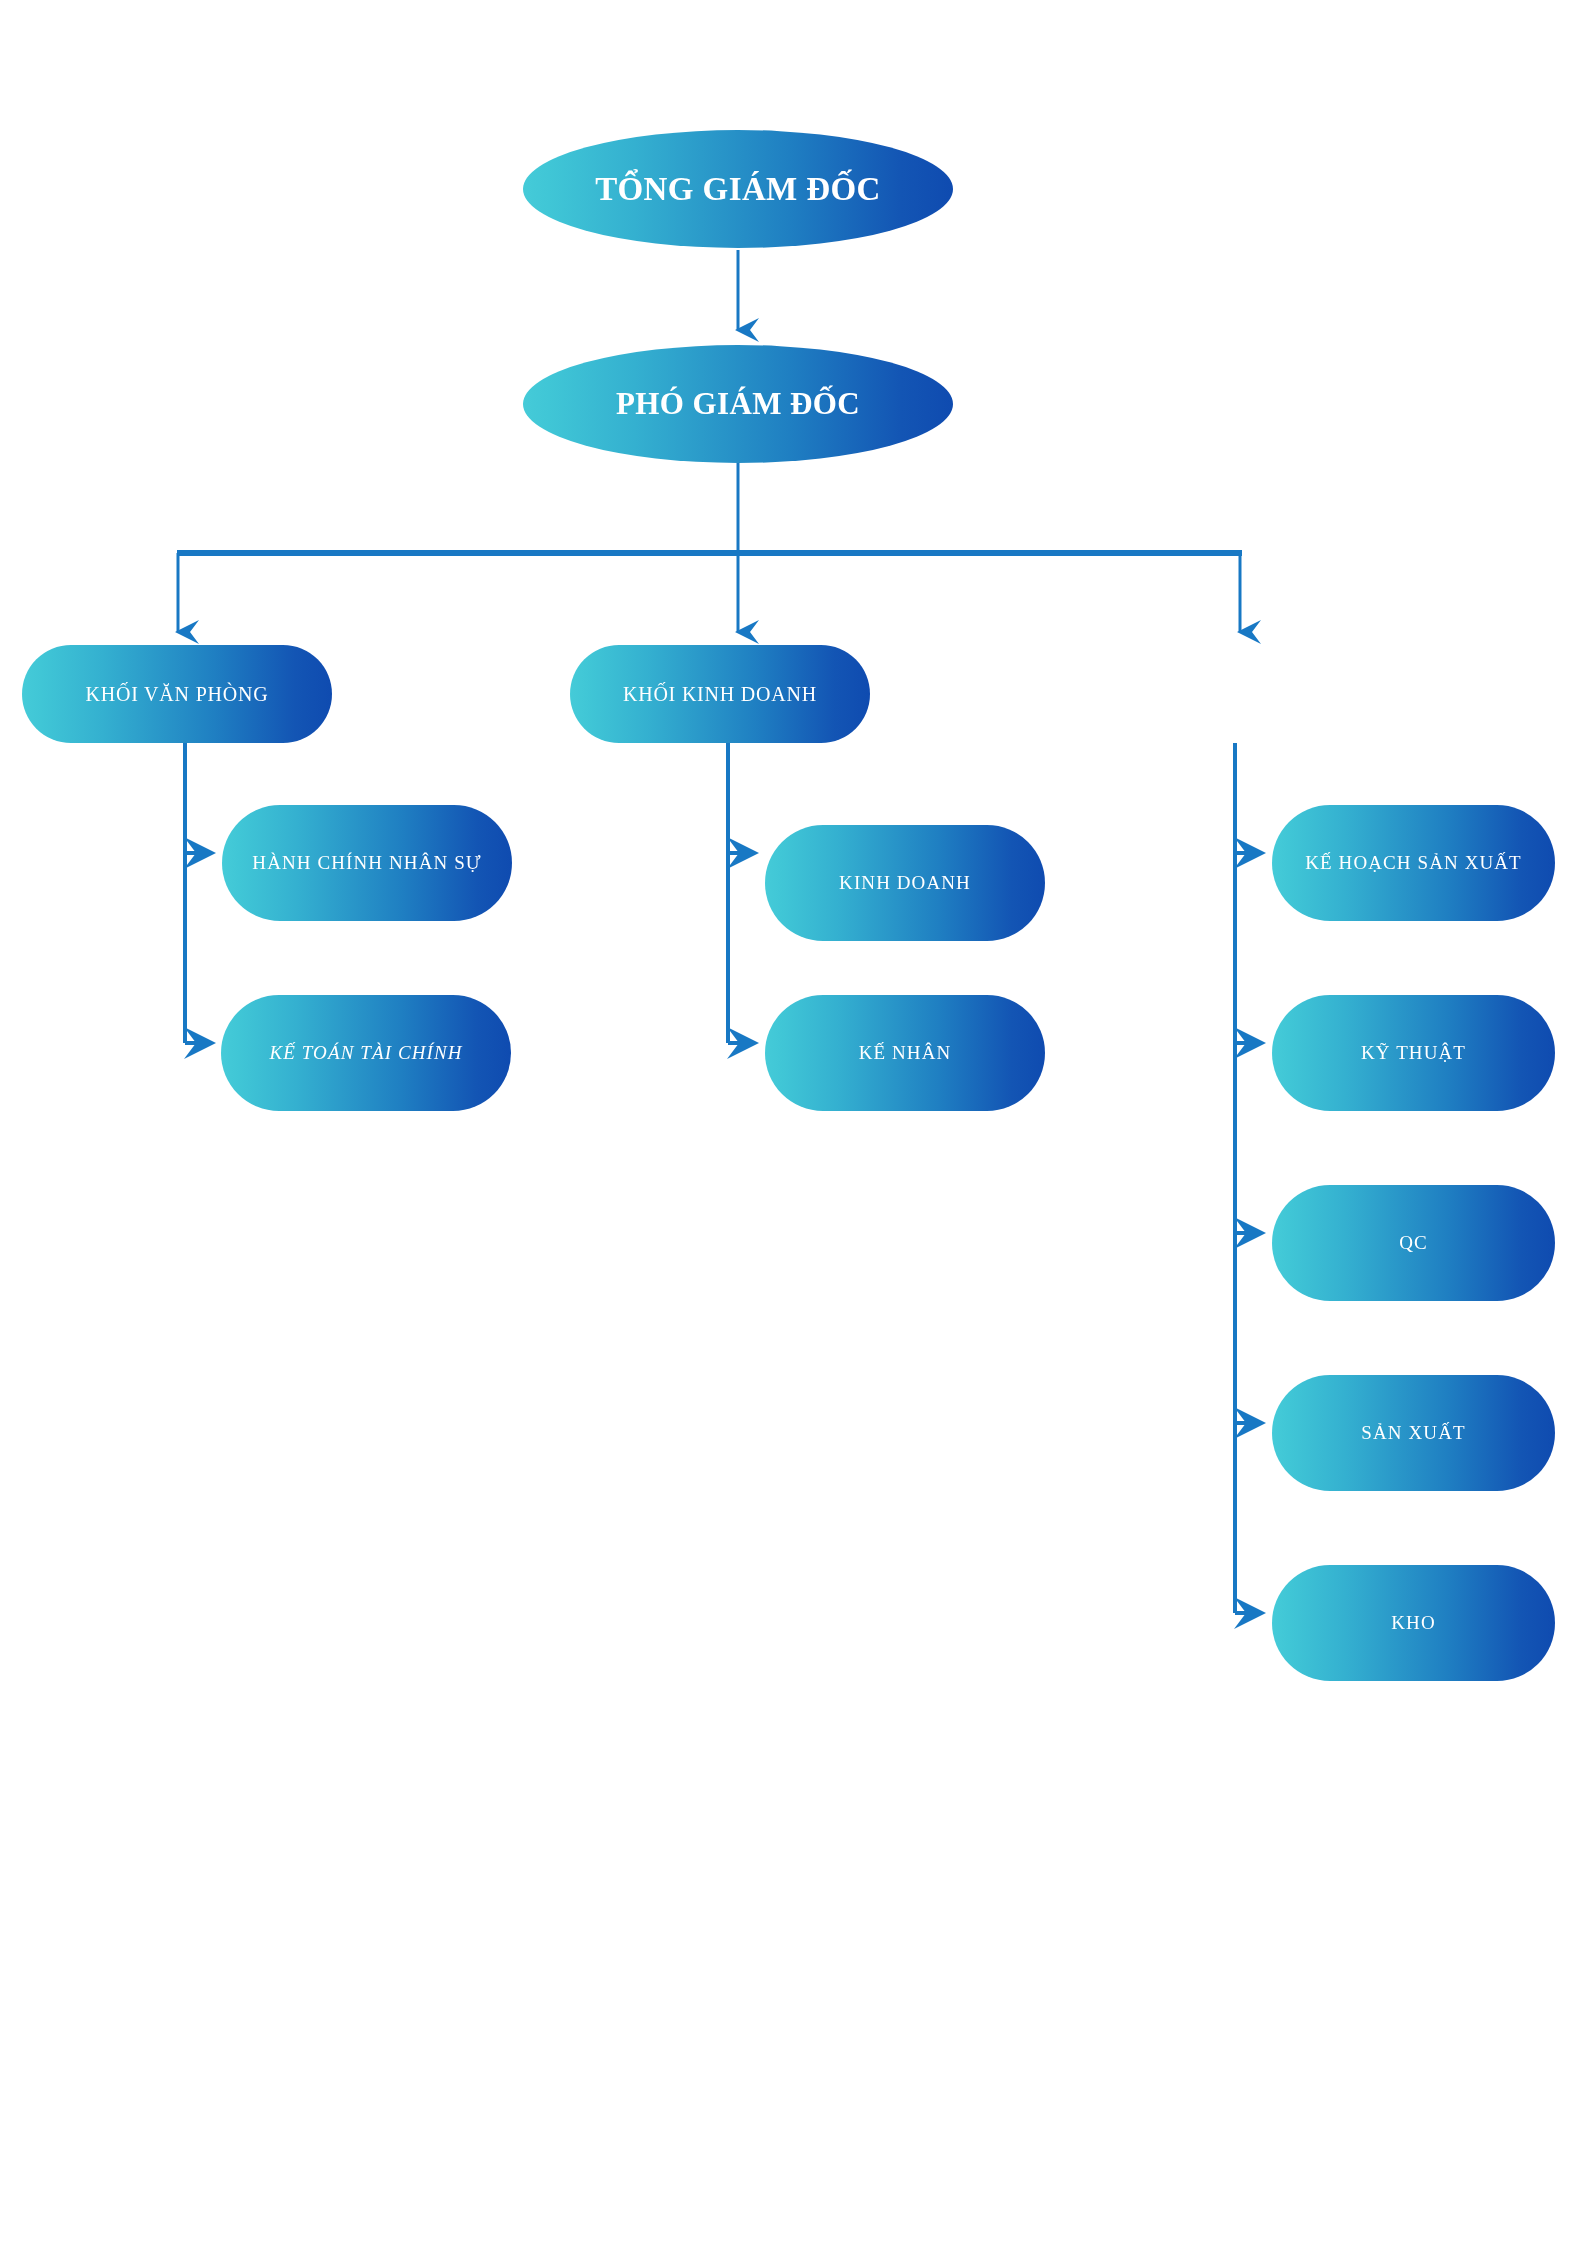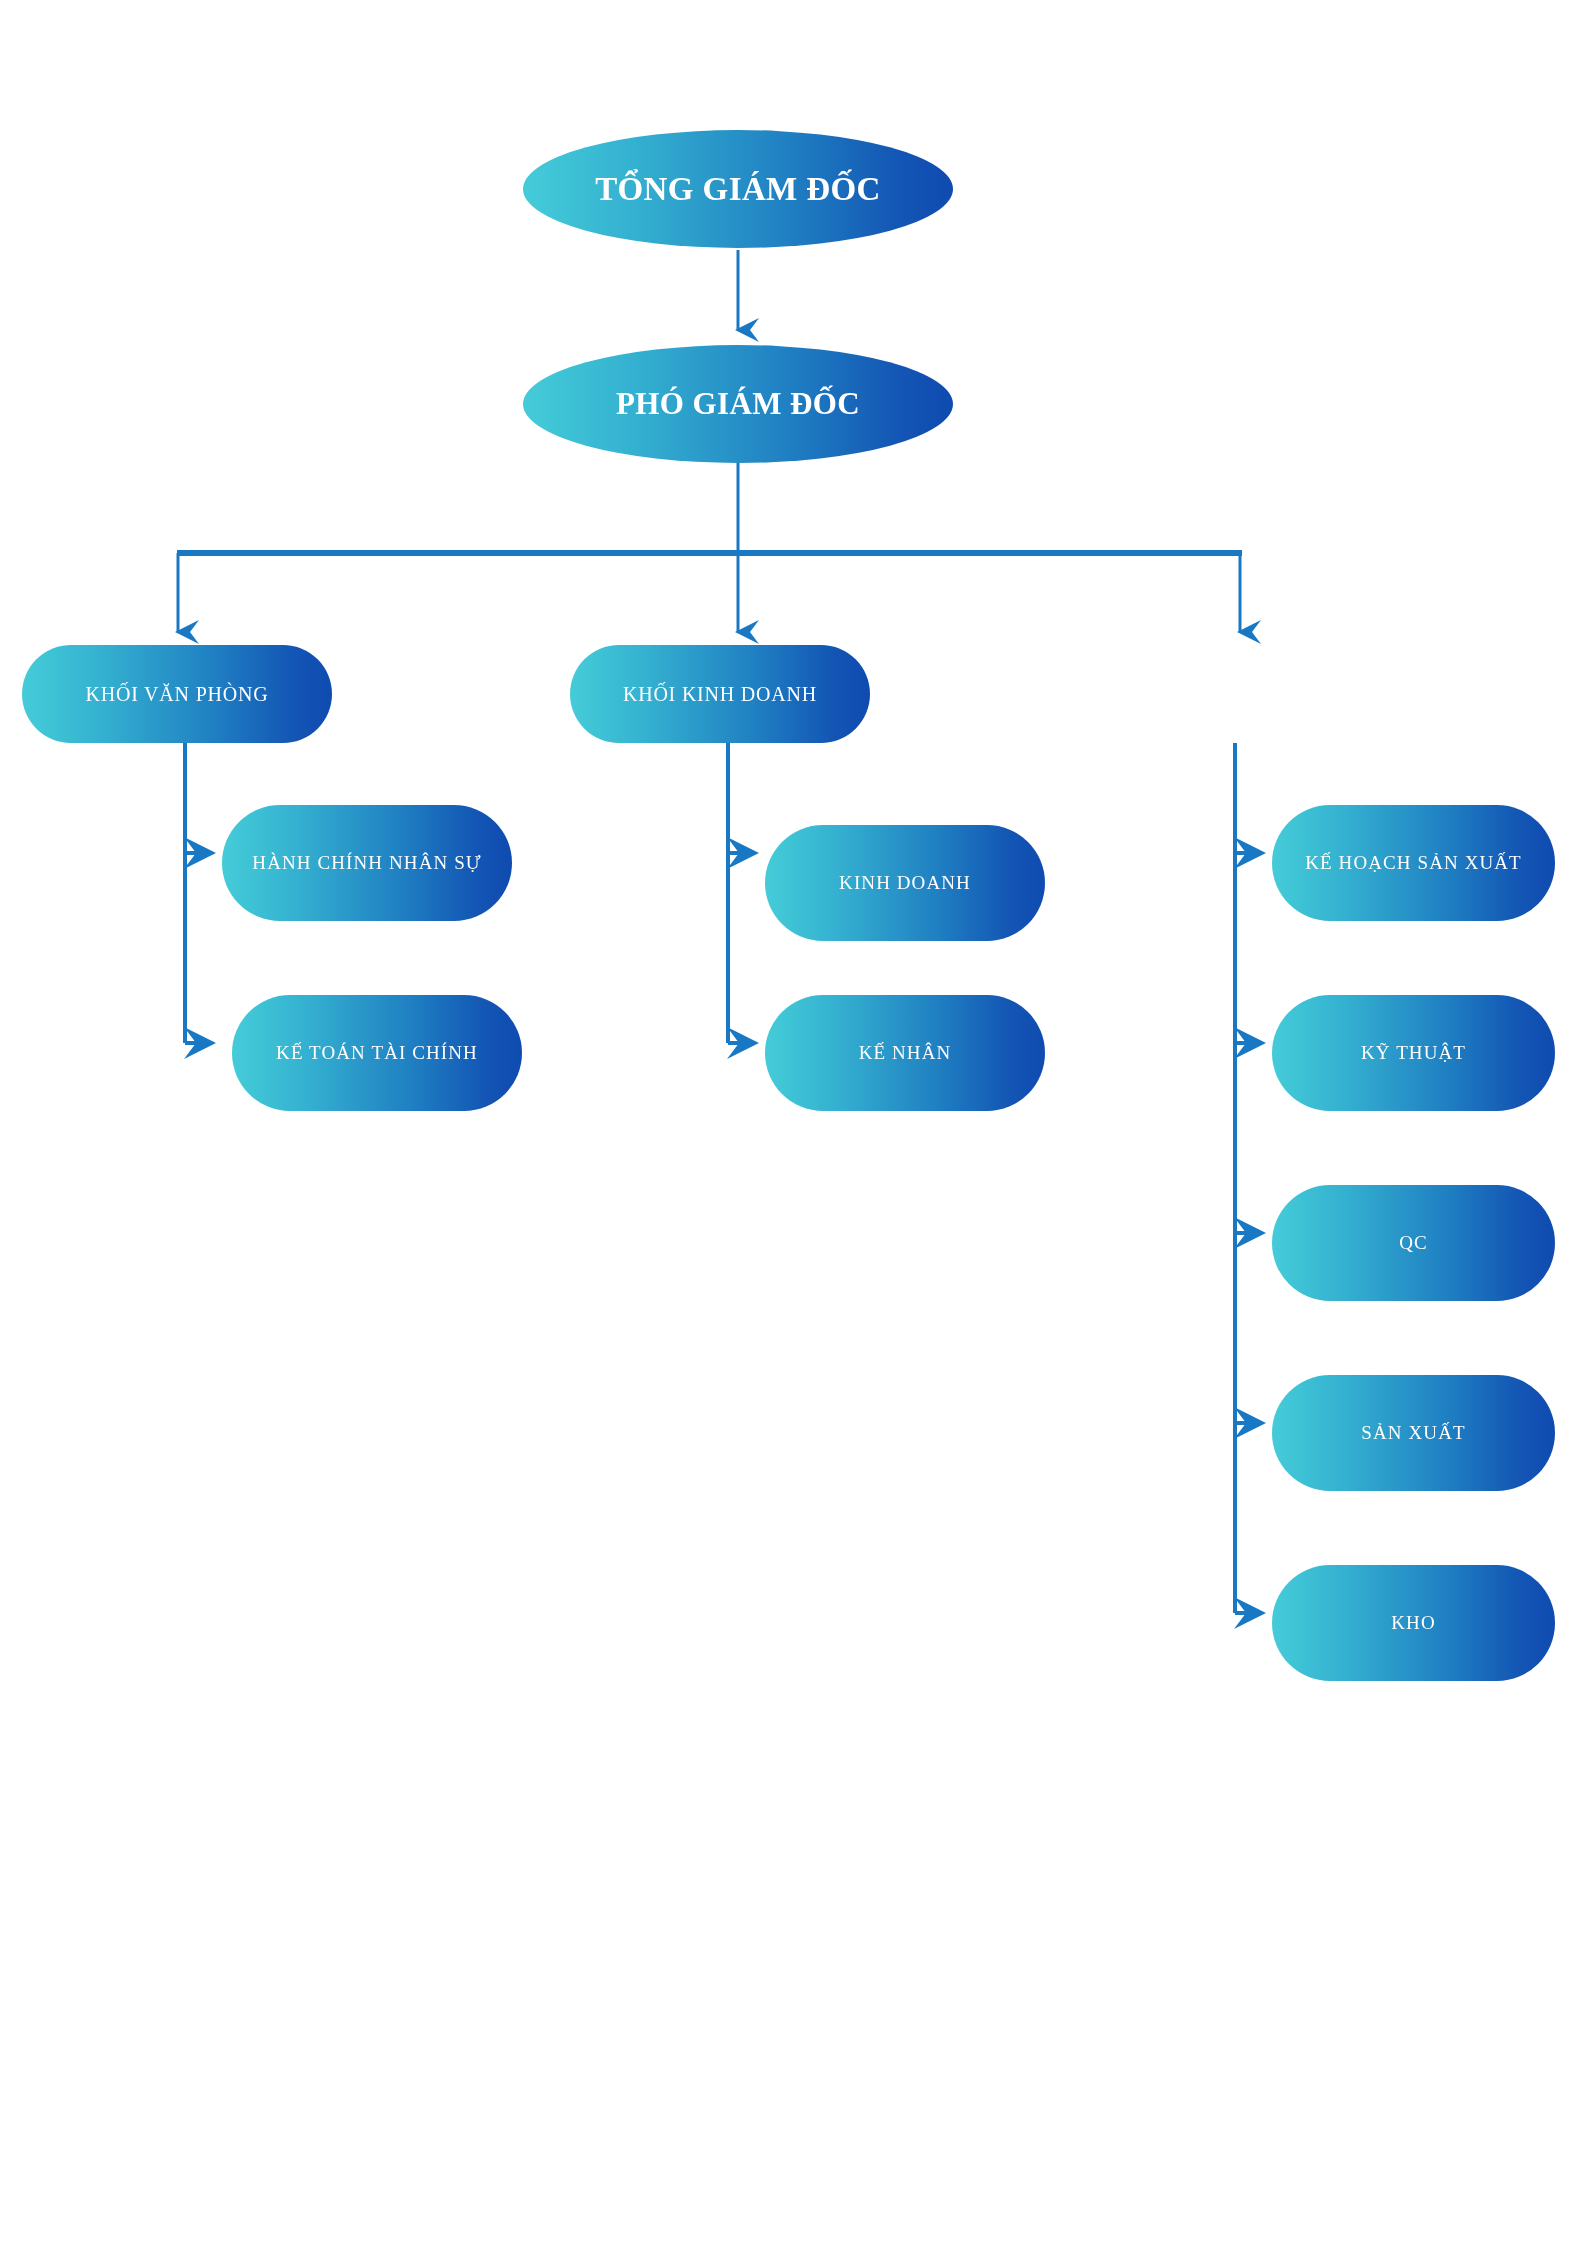--- a/index.html
+++ b/index.html
@@ -81,21 +81,21 @@
   .div-prod      { left: 1075px; top: 645px; width: 310px; }
 
   
   .dept {
     height: 116px;
     font-size: 19px;
     letter-spacing: 1.1px;
     text-align: right;
   }
   .dept-hr       { left: 222px;  top: 805px;  width: 290px; }
-  .dept-acct     { left: 232px;  top: 995px;  width: 290px; }
+  .dept-acct     { left: 221px;  top: 995px;  width: 290px; font-style: italic; }
   .dept-biz      { left: 765px;  top: 805px;  width: 280px; margin-top: 20px; }
   .dept-plan     { left: 765px;  top: 995px;  width: 280px; }
   .dept-prodplan { left: 1272px; top: 805px;  width: 283px; }
   .dept-tech     { left: 1272px; top: 995px;  width: 283px; }
   .dept-qc       { left: 1272px; top: 1185px; width: 283px; }
   .dept-prod     { left: 1272px; top: 1375px; width: 283px; }
   .dept-kho      { left: 1272px; top: 1565px; width: 283px; }
 </style>
 </head>
 <body>

